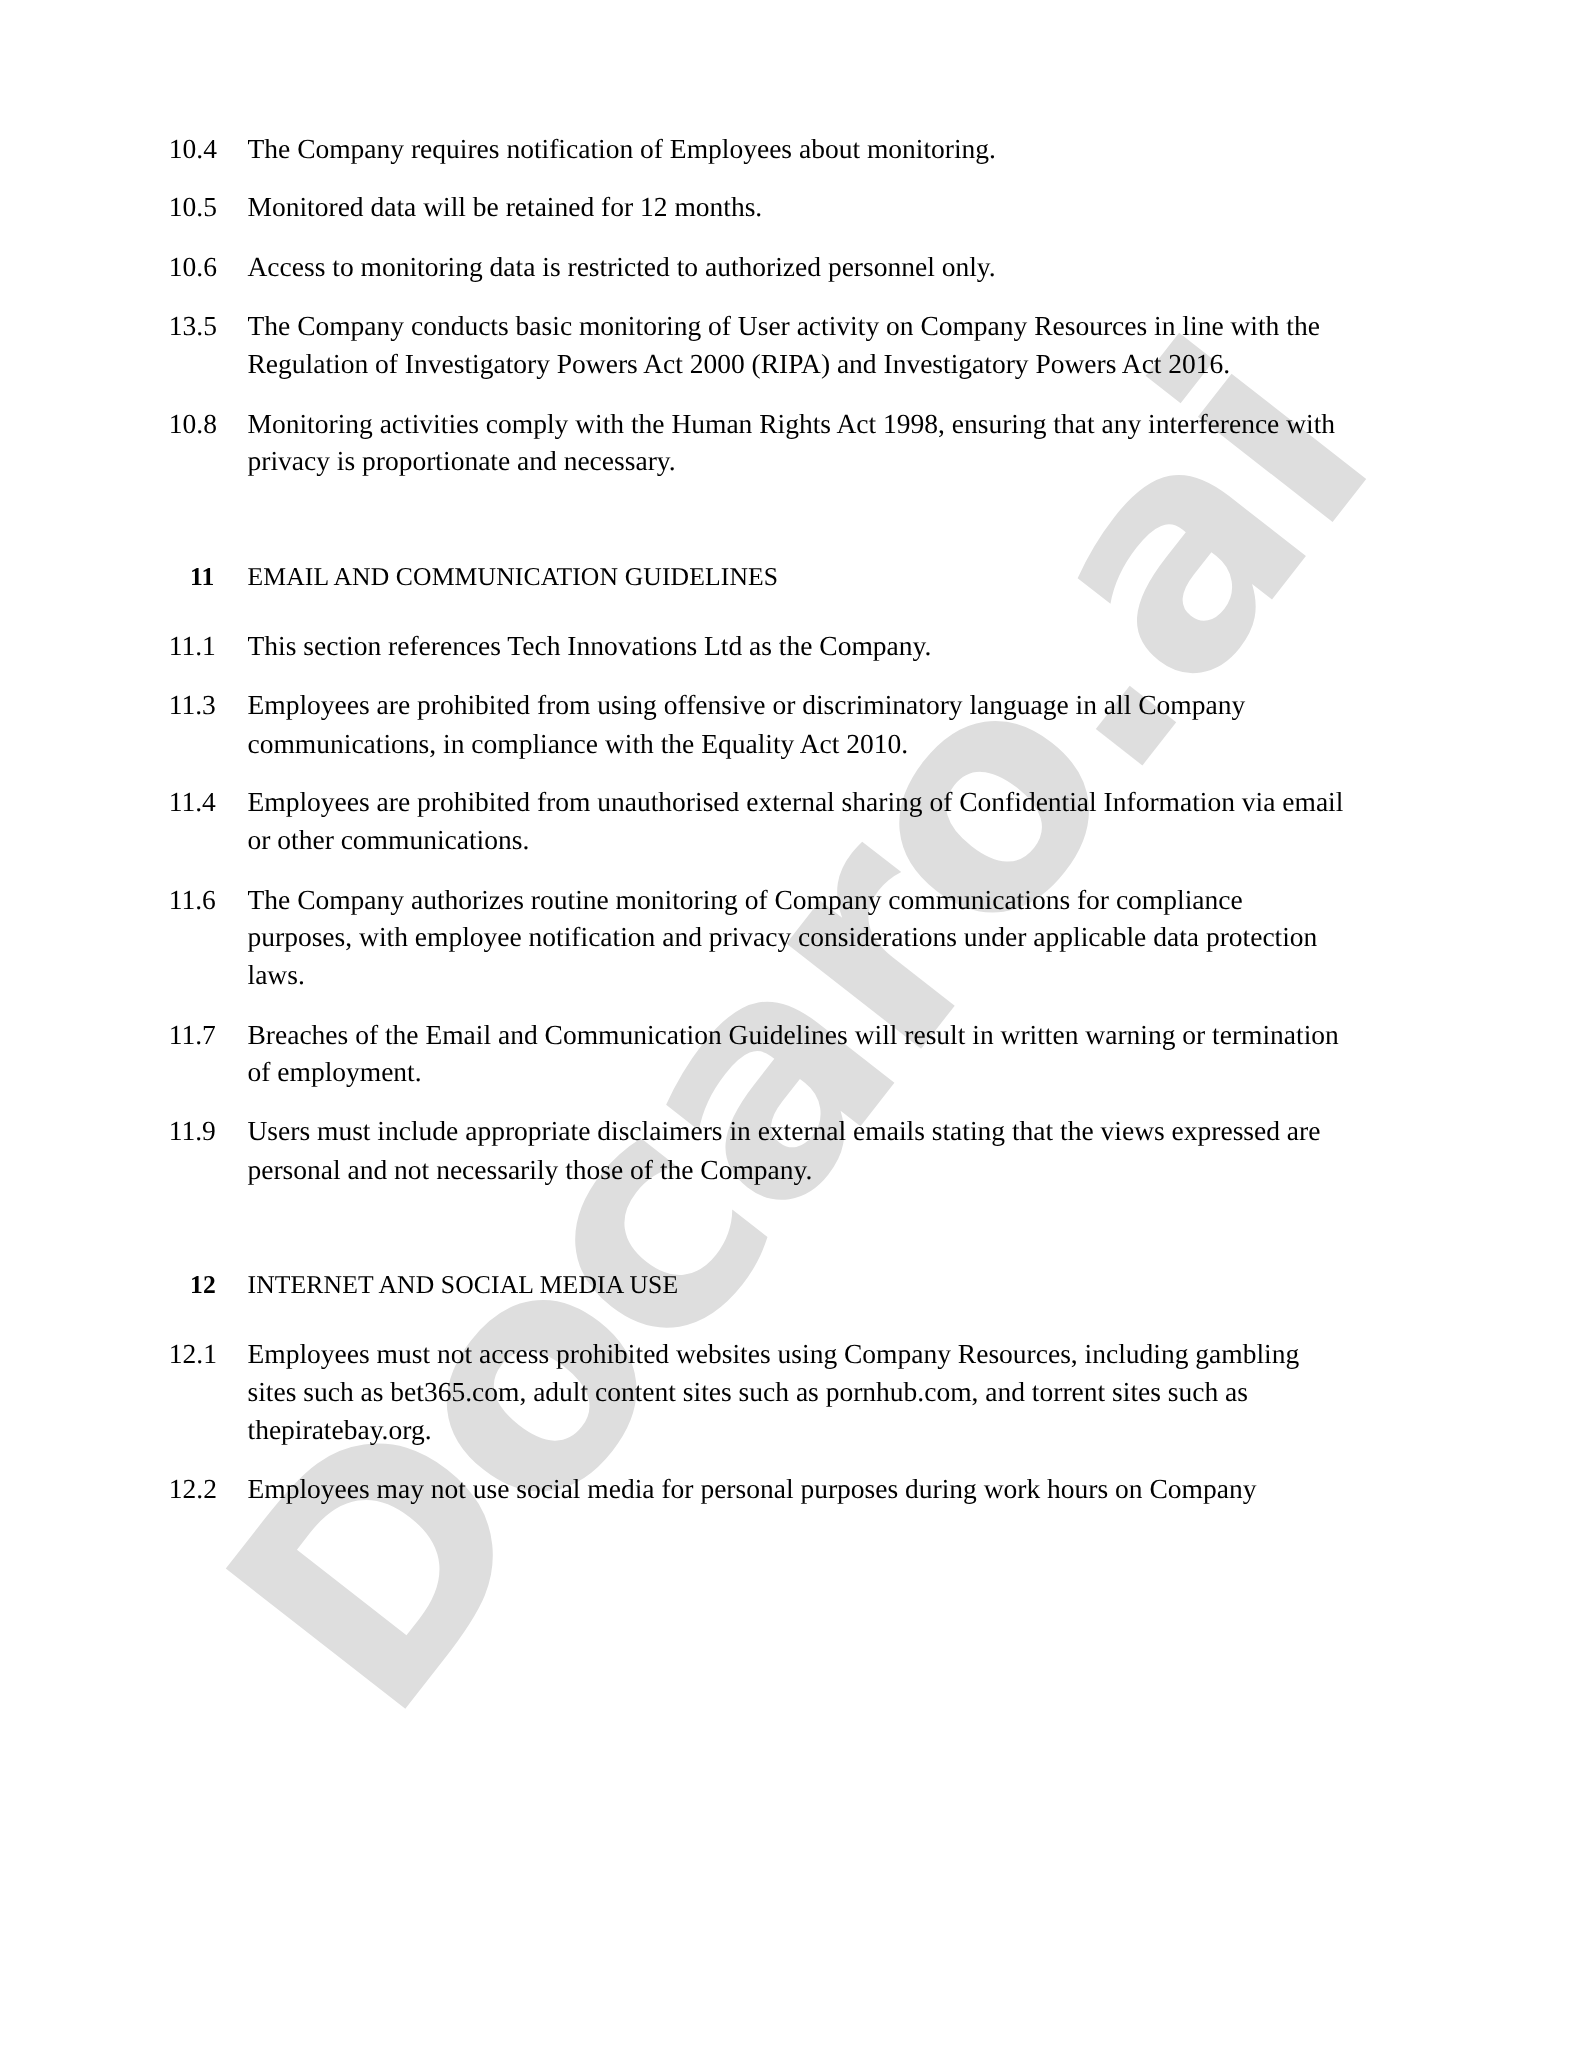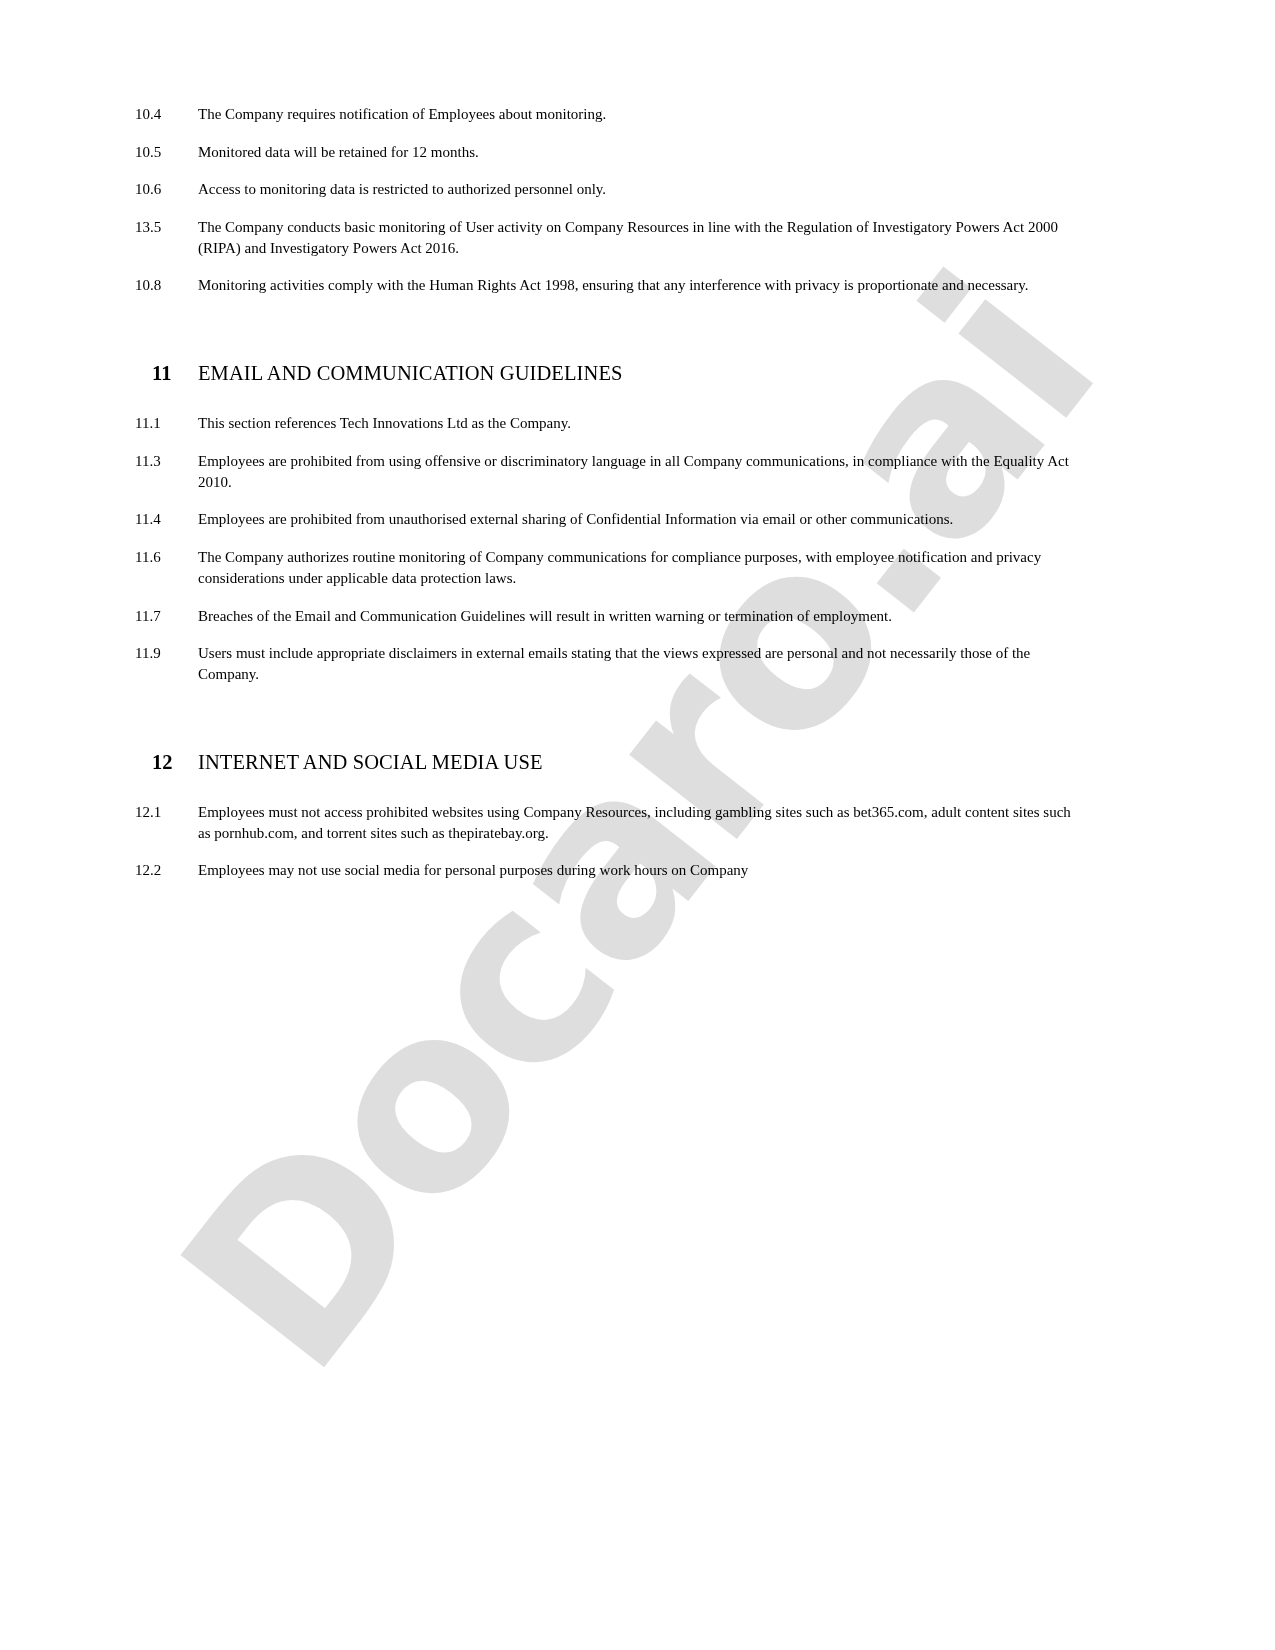--- a/index.html
+++ b/index.html
@@ -46,21 +46,21 @@
     position: relative;
     z-index: 1;
     padding: 104px 193px 0 135px;
   }
 
   .clause {
     position: relative;
     display: flex;
     align-items: flex-start;
     margin-bottom: 17px;
-    font-size: 15px;
+    font-size: 22px;
     line-height: 1.38;
   }
   .clause .num {
     flex: 0 0 63px;
     width: 63px;
     white-space: nowrap;
   }
   .clause .body {
     flex: 1 1 auto;
     text-align: left;

